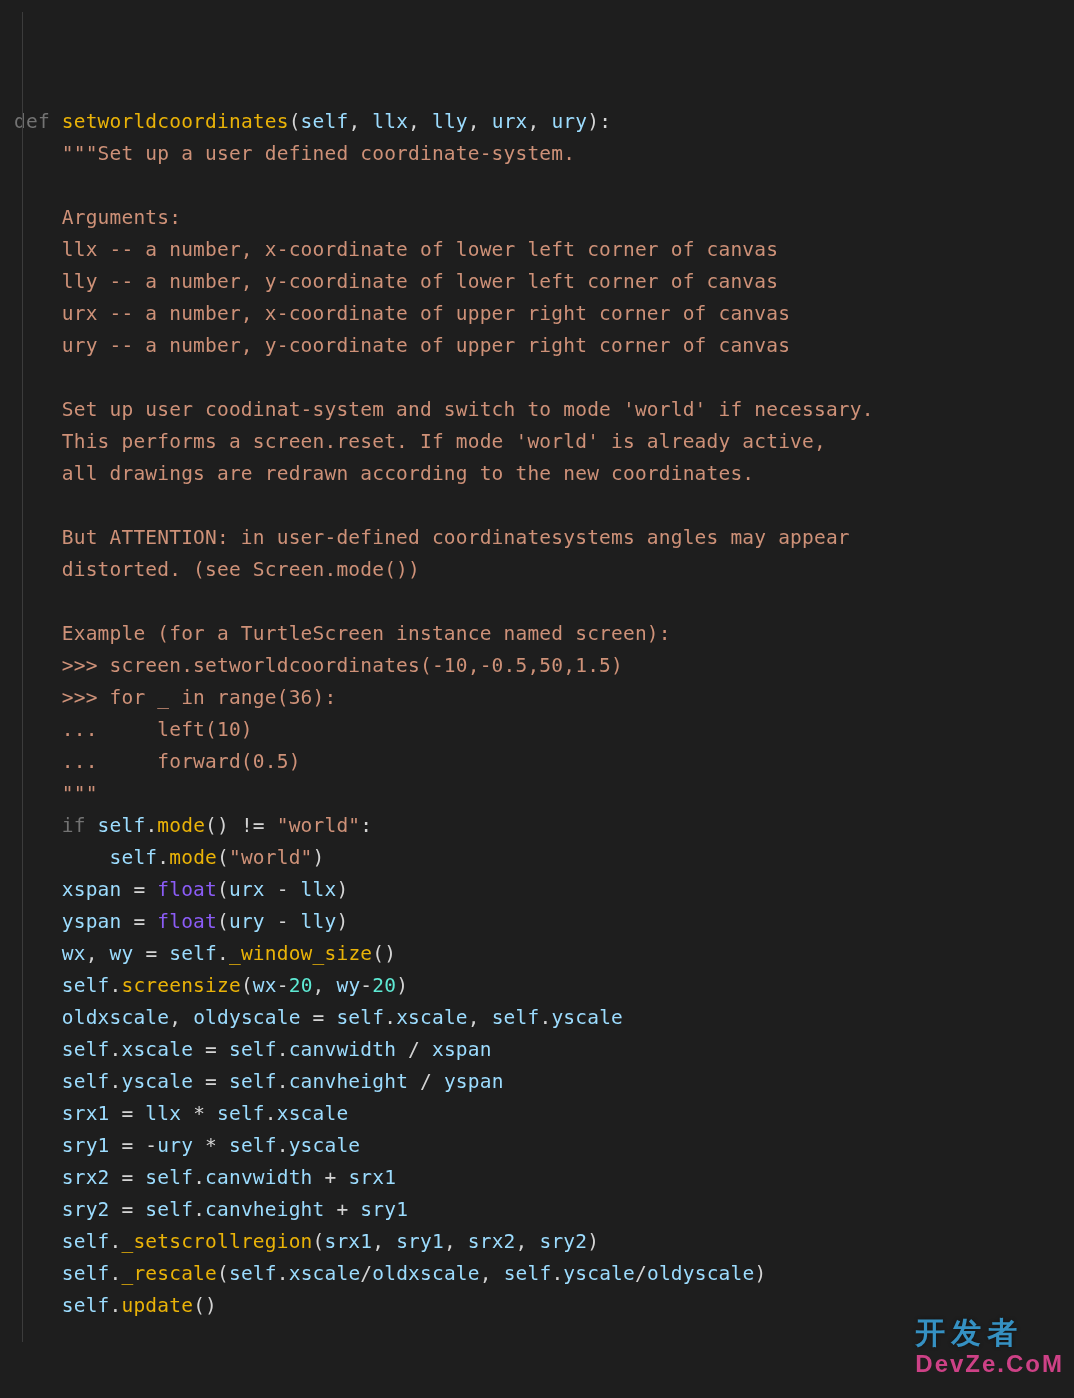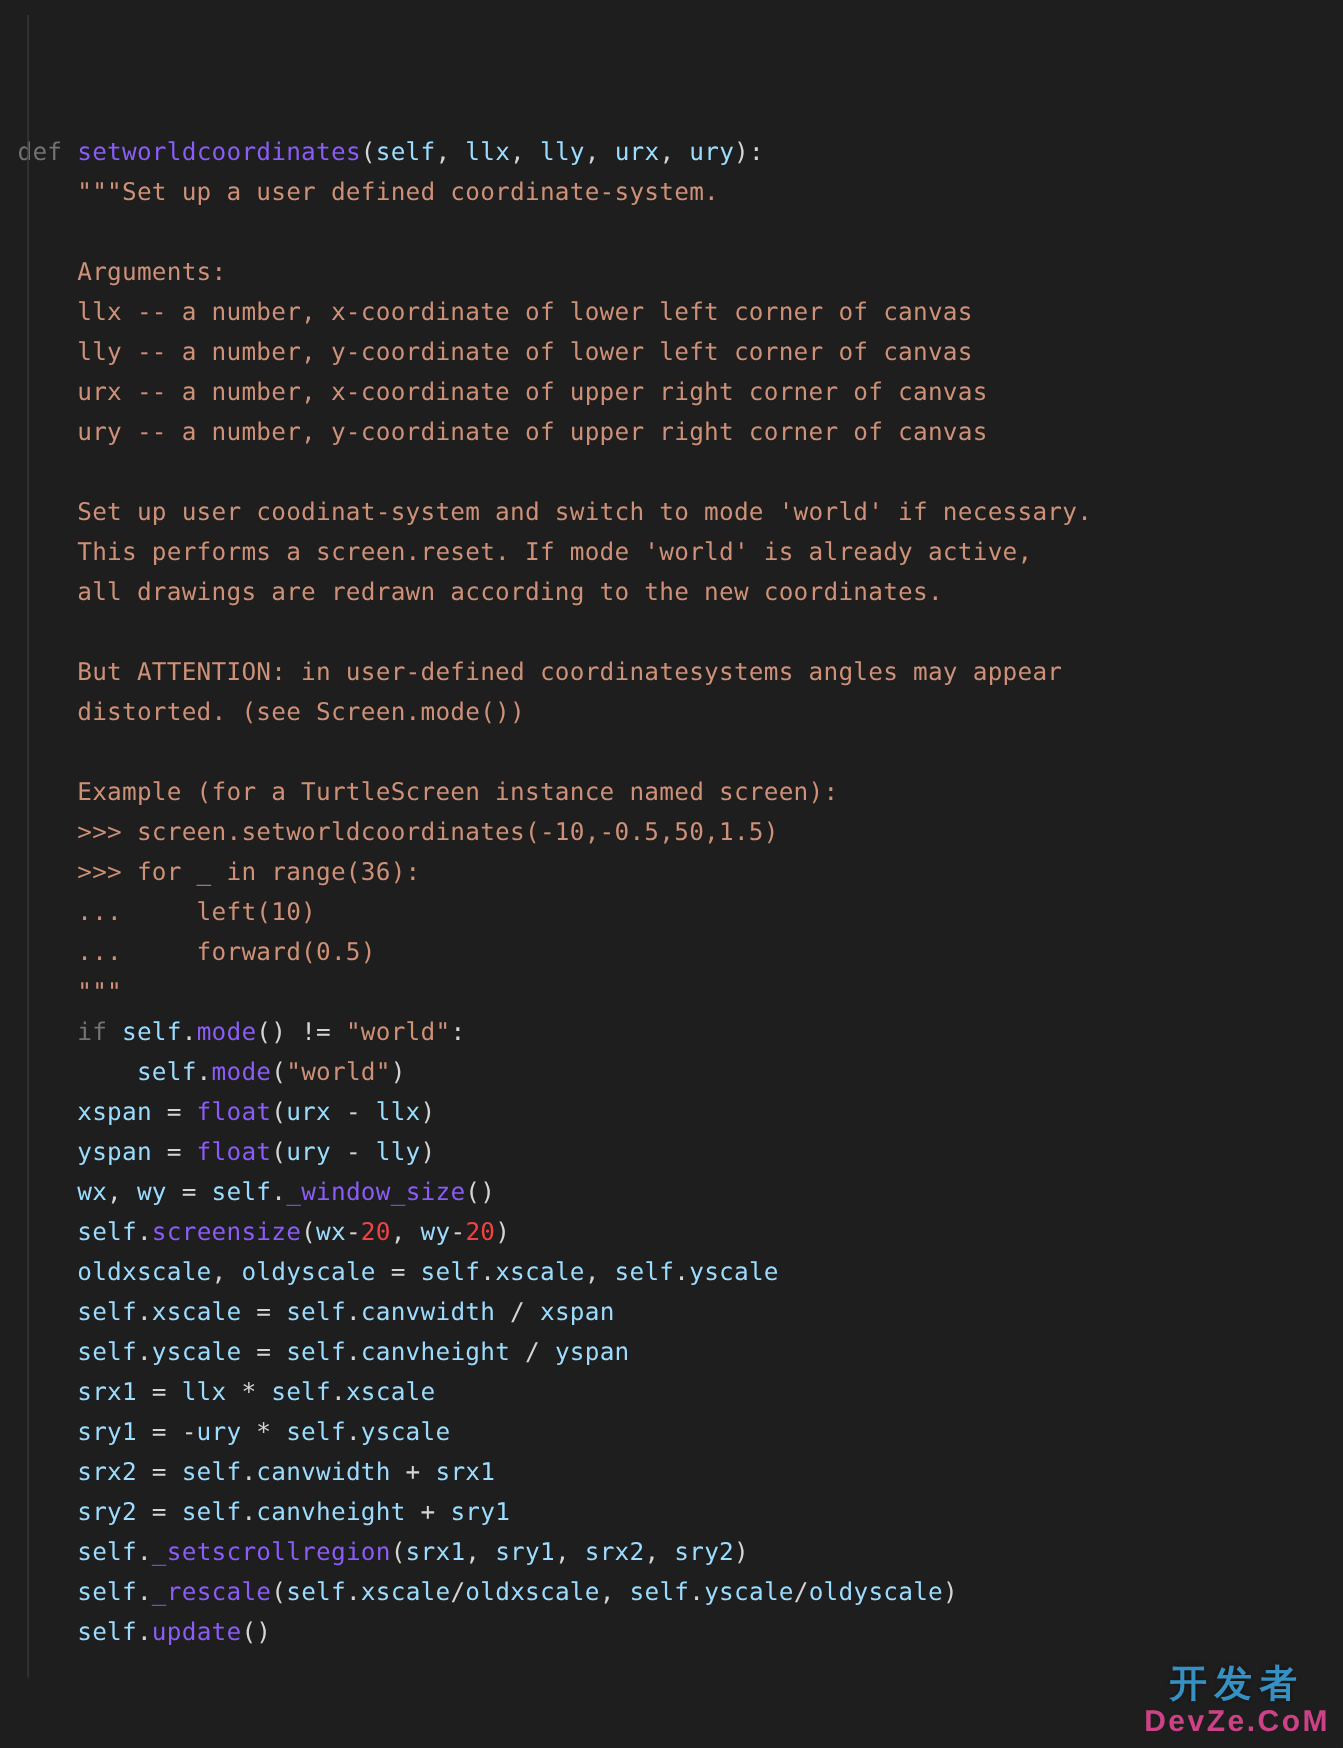--- a/index.html
+++ b/index.html
@@ -29,33 +29,33 @@
   .guide {
     position: absolute;
     top: 12px;
     bottom: 12px;
     left: 22px;
     width: 1px;
     background: #3c3c3c;
   }
   
   .tok-kw   { color: #737373; }   
-  .tok-fn   { color: #8b5cf6; }   
+  .tok-fn   { color: #eab308; }   
   .tok-var  { color: #9cdcfe; }   
   .tok-str  { color: #ce9178; }   
-  .tok-num  { color: #ef4444; }   
+  .tok-num  { color: #5eead4; }   
   .tok-type { color: #8b5cf6; }   
   .tok-op   { color: #d4d4d4; }
 
   
   .watermark {
     position: absolute;
     right: 10px;
-    bottom: 6px;
-    text-align: center;
+    bottom: 20px;
+    text-align: left;
     pointer-events: none;
   }
   .watermark .row1 {
     font-family: "Segoe UI", "Microsoft YaHei", Arial, sans-serif;
     font-weight: 700;
     font-size: 30px;
     letter-spacing: 6px;
     color: #3aa6e0;
     opacity: 0.85;
     text-shadow: 0 0 4px rgba(0,0,0,0.5);

